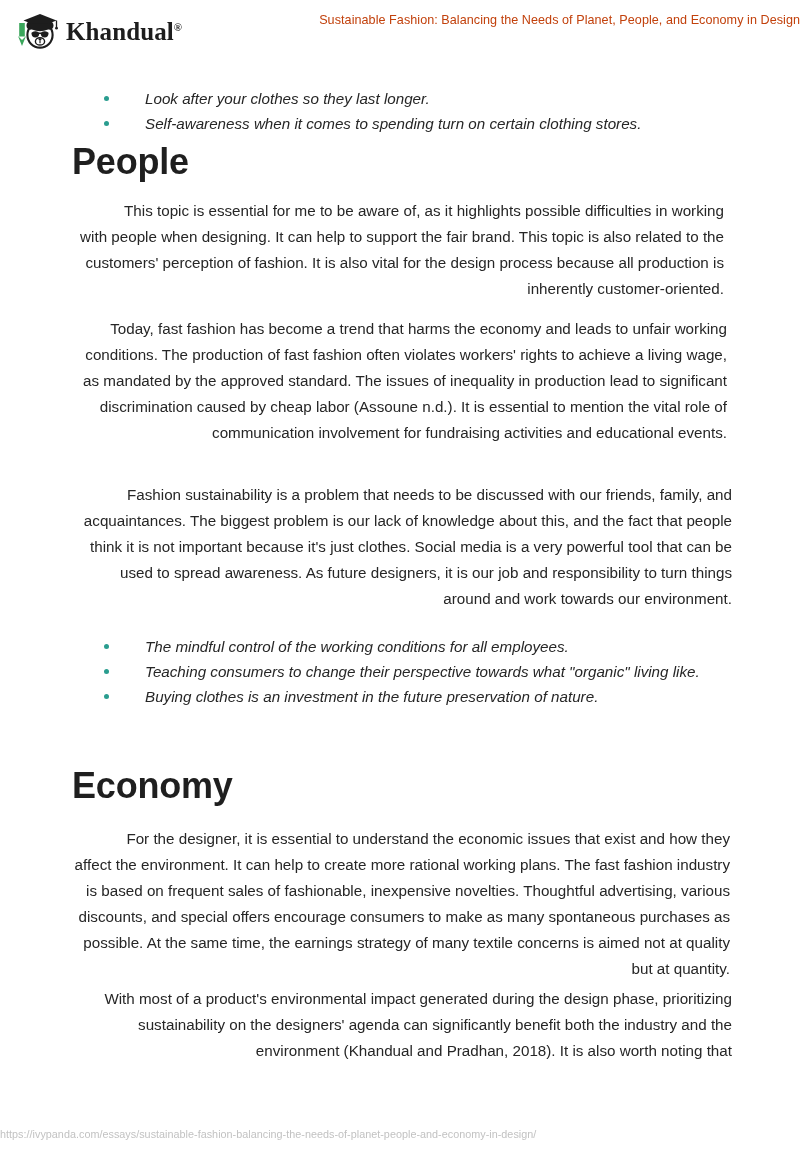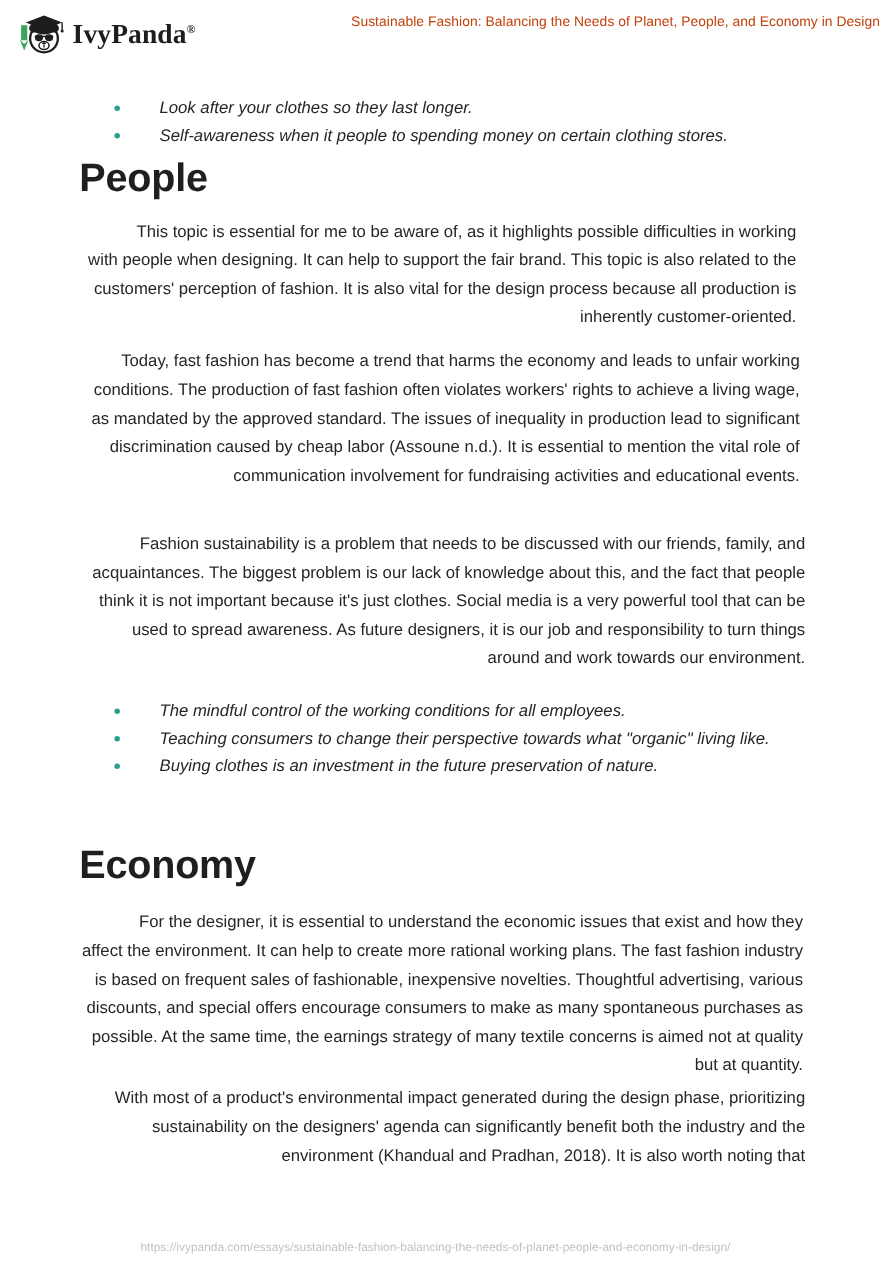--- a/index.html
+++ b/index.html
@@ -121,21 +121,21 @@
   .heading-economy { position: absolute; left: 72px; top: 704px; }
   .para-p4 { position: absolute; left: 72px; top: 764px; width: 658px; }
   .para-p5 { position: absolute; left: 72px; top: 924px; width: 660px; }
 
   
   .page-footer {
     position: absolute;
     left: 0;
     bottom: 18px;
     width: 664px;
-    text-align: right;
+    text-align: left;
   }
   .footer-url {
     font-size: 10.8px;
     color: #c2c2c2;
     font-family: "Liberation Sans", sans-serif;
     letter-spacing: 0.02px;
     white-space: nowrap;
   }
 </style>
 </head>
@@ -162,31 +162,31 @@
         <ellipse cx="26" cy="31.4" rx="4.6" ry="3.6" fill="#ffffff" stroke="#1d1d1d" stroke-width="1.4"></ellipse>
         <ellipse cx="26" cy="29.4" rx="1.5" ry="1.1" fill="#1d1d1d"></ellipse>
         <path d="M26 30.6 v2.6" stroke="#1d1d1d" stroke-width="1.2"></path>
 
         <path d="M9.5 10.5 L26 4 L42.5 10.5 L26 17 Z" fill="#1d1d1d"></path>
         <path d="M18 13.2 L18 19.5 Q26 23 34 19.5 L34 13.2" fill="#1d1d1d"></path>
         <path d="M42.5 10.5 L42.5 17.5" stroke="#1d1d1d" stroke-width="1.3"></path>
         <circle cx="42.5" cy="18.2" r="1.4" fill="#1d1d1d"></circle>
       </svg>
     </span>
-    <span class="brand-wordmark"><span>IvyPanda</span><span class="brand-reg">®</span></span>
+    <span class="brand-wordmark"><span>Khandual</span><span class="brand-reg">®</span></span>
   </div>
 
   <div class="doc-header-title">Sustainable Fashion: Balancing the Needs of Planet, People, and Economy in Design</div>
 </div>
 
 <div class="content">
 
   <ul class="bullets block-list-1">
     <li>Look after your clothes so they last longer.</li>
-    <li>Self-awareness when it people to spending money on certain clothing stores.</li>
+    <li>Self-awareness when it comes to spending turn on certain clothing stores.</li>
   </ul>
 
   <h2 class="section-heading heading-people">People</h2>
 
   <p class="para para-p1">This topic is essential for me to be aware of, as it highlights possible difficulties in working with people when designing. It can help to support the fair brand. This topic is also related to the customers' perception of fashion. It is also vital for the design process because all production is inherently customer-oriented.</p>
   <p class="para para-p2">Today, fast fashion has become a trend that harms the economy and leads to unfair working conditions. The production of fast fashion often violates workers' rights to achieve a living wage, as mandated by the approved standard. The issues of inequality in production lead to significant discrimination caused by cheap labor (Assoune n.d.). It is essential to mention the vital role of communication involvement for fundraising activities and educational events.</p>
   <p class="para para-p3">Fashion sustainability is a problem that needs to be discussed with our friends, family, and acquaintances. The biggest problem is our lack of knowledge about this, and the fact that people think it is not important because it's just clothes. Social media is a very powerful tool that can be used to spread awareness. As future designers, it is our job and responsibility to turn things around and work towards our environment.</p>
 
   <ul class="bullets block-list-2">
     <li>The mindful control of the working conditions for all employees.</li>

